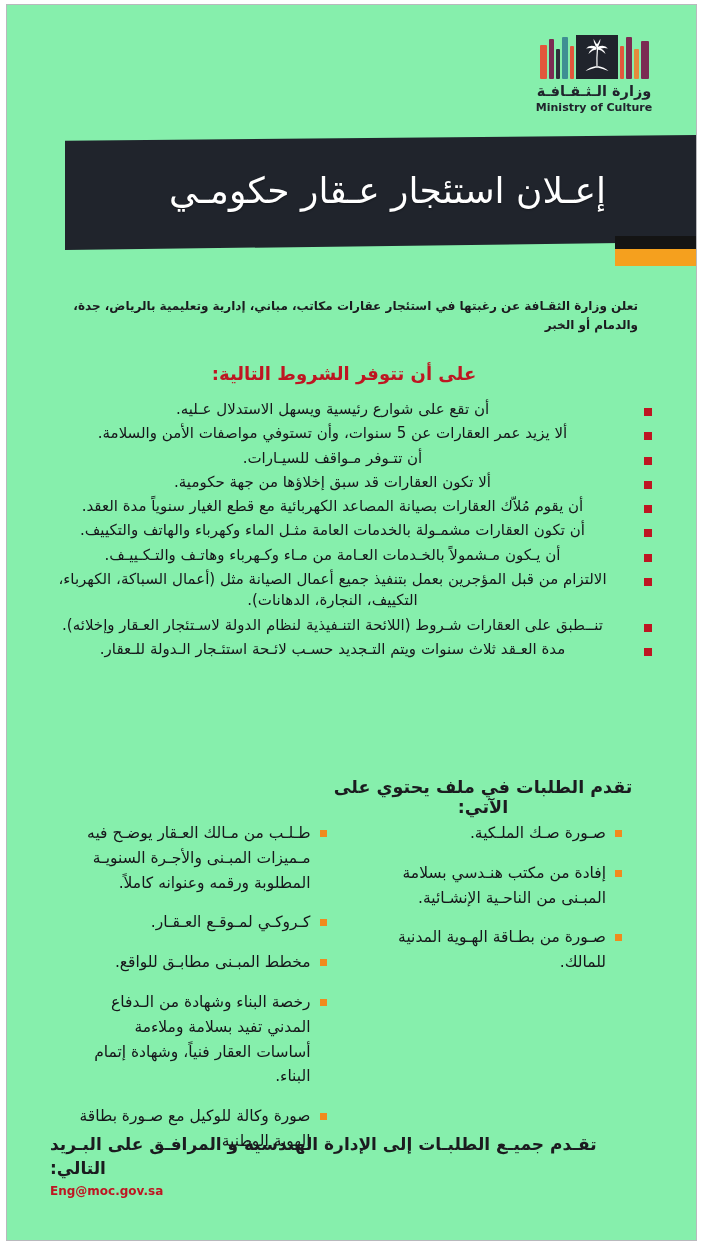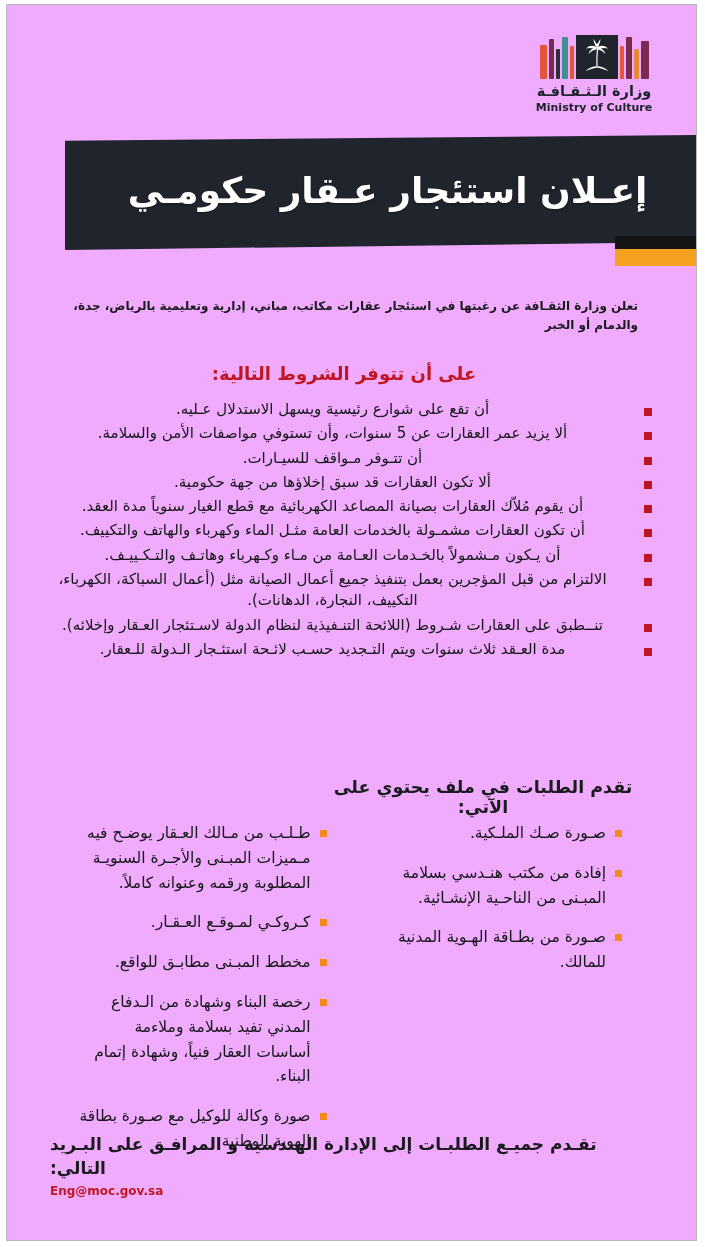--- a/index.html
+++ b/index.html
@@ -16,21 +16,21 @@
     overflow: hidden;
   }
   .page {
     position: absolute;
     left: 6px;
     top: 4px;
     width: 691px;
     height: 1237px;
     border: 1px solid #b9b9bd;
     box-sizing: border-box;
-    background: #f0abfc;
+    background: #86efac;
     overflow: hidden;
   }
 
   
   .header {
     position: absolute;
     top: 12px;
     left: 0;
     width: 100%;
     height: 108px;
@@ -95,21 +95,21 @@
     height: 115px;
     background: #20242c;
     clip-path: polygon(0 5%, 100% 0, 100% 93%, 0 100%);
     display: flex;
     align-items: center;
     justify-content: center;
   }
   .banner-title {
     color: #ffffff;
     font-size: 36px;
-    font-weight: bold;
+    font-weight: normal;
     letter-spacing: 1px;
     text-shadow: 0 1px 2px rgba(0,0,0,.35);
     margin-top: -4px;
   }
   .accent-dark {
     position: absolute;
     left: 608px;
     top: 101px;
     width: 97px;
     height: 13px;

